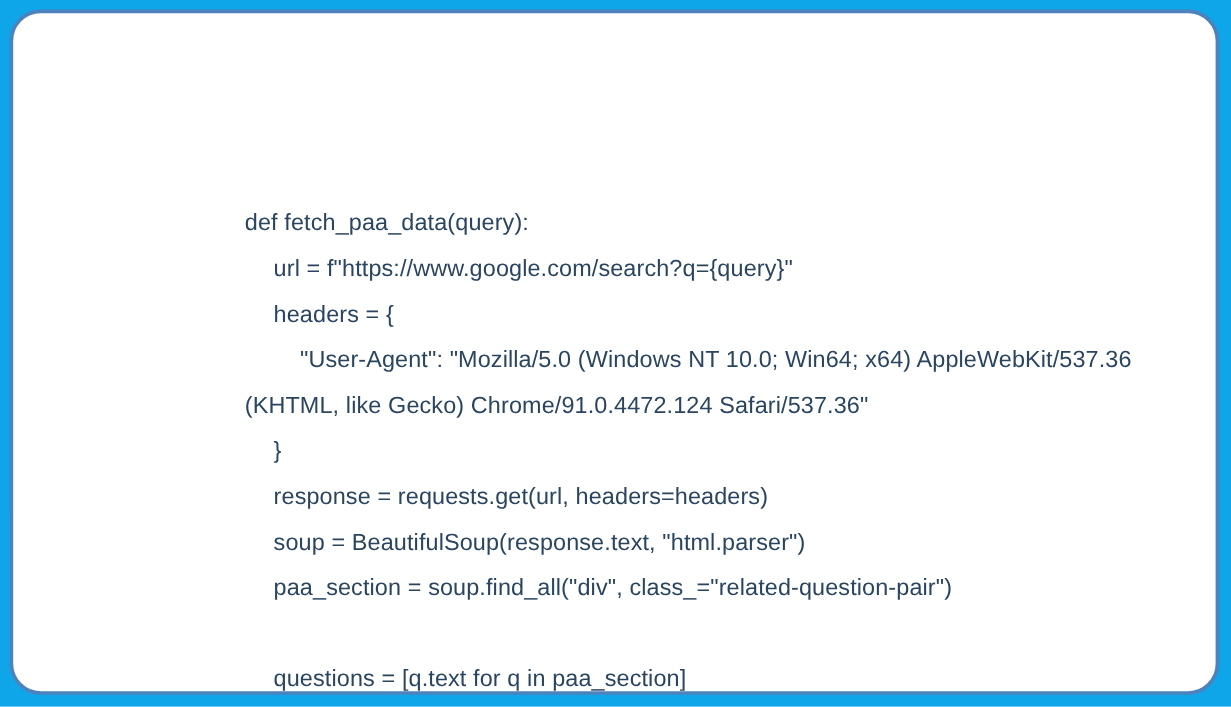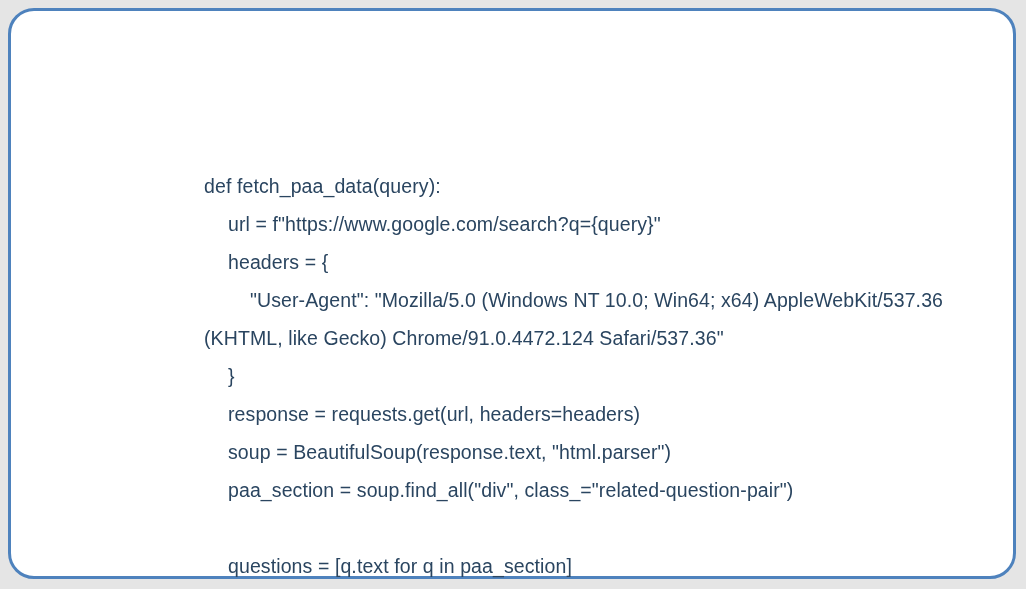--- a/index.html
+++ b/index.html
@@ -11,21 +11,21 @@
     width: 1026px;
     height: 589px;
     overflow: hidden;
     font-family: "Liberation Sans", "DejaVu Sans", sans-serif;
   }
 
   #screen {
     position: relative;
     width: 1026px;
     height: 589px;
-    background: #e5e5e5;
+    background: #0ea5e9;
   }
 
   
   .code-card {
     position: absolute;
     left: 8px;
     top: 8px;
     width: 1008px;
     height: 571px;
     box-sizing: border-box;

